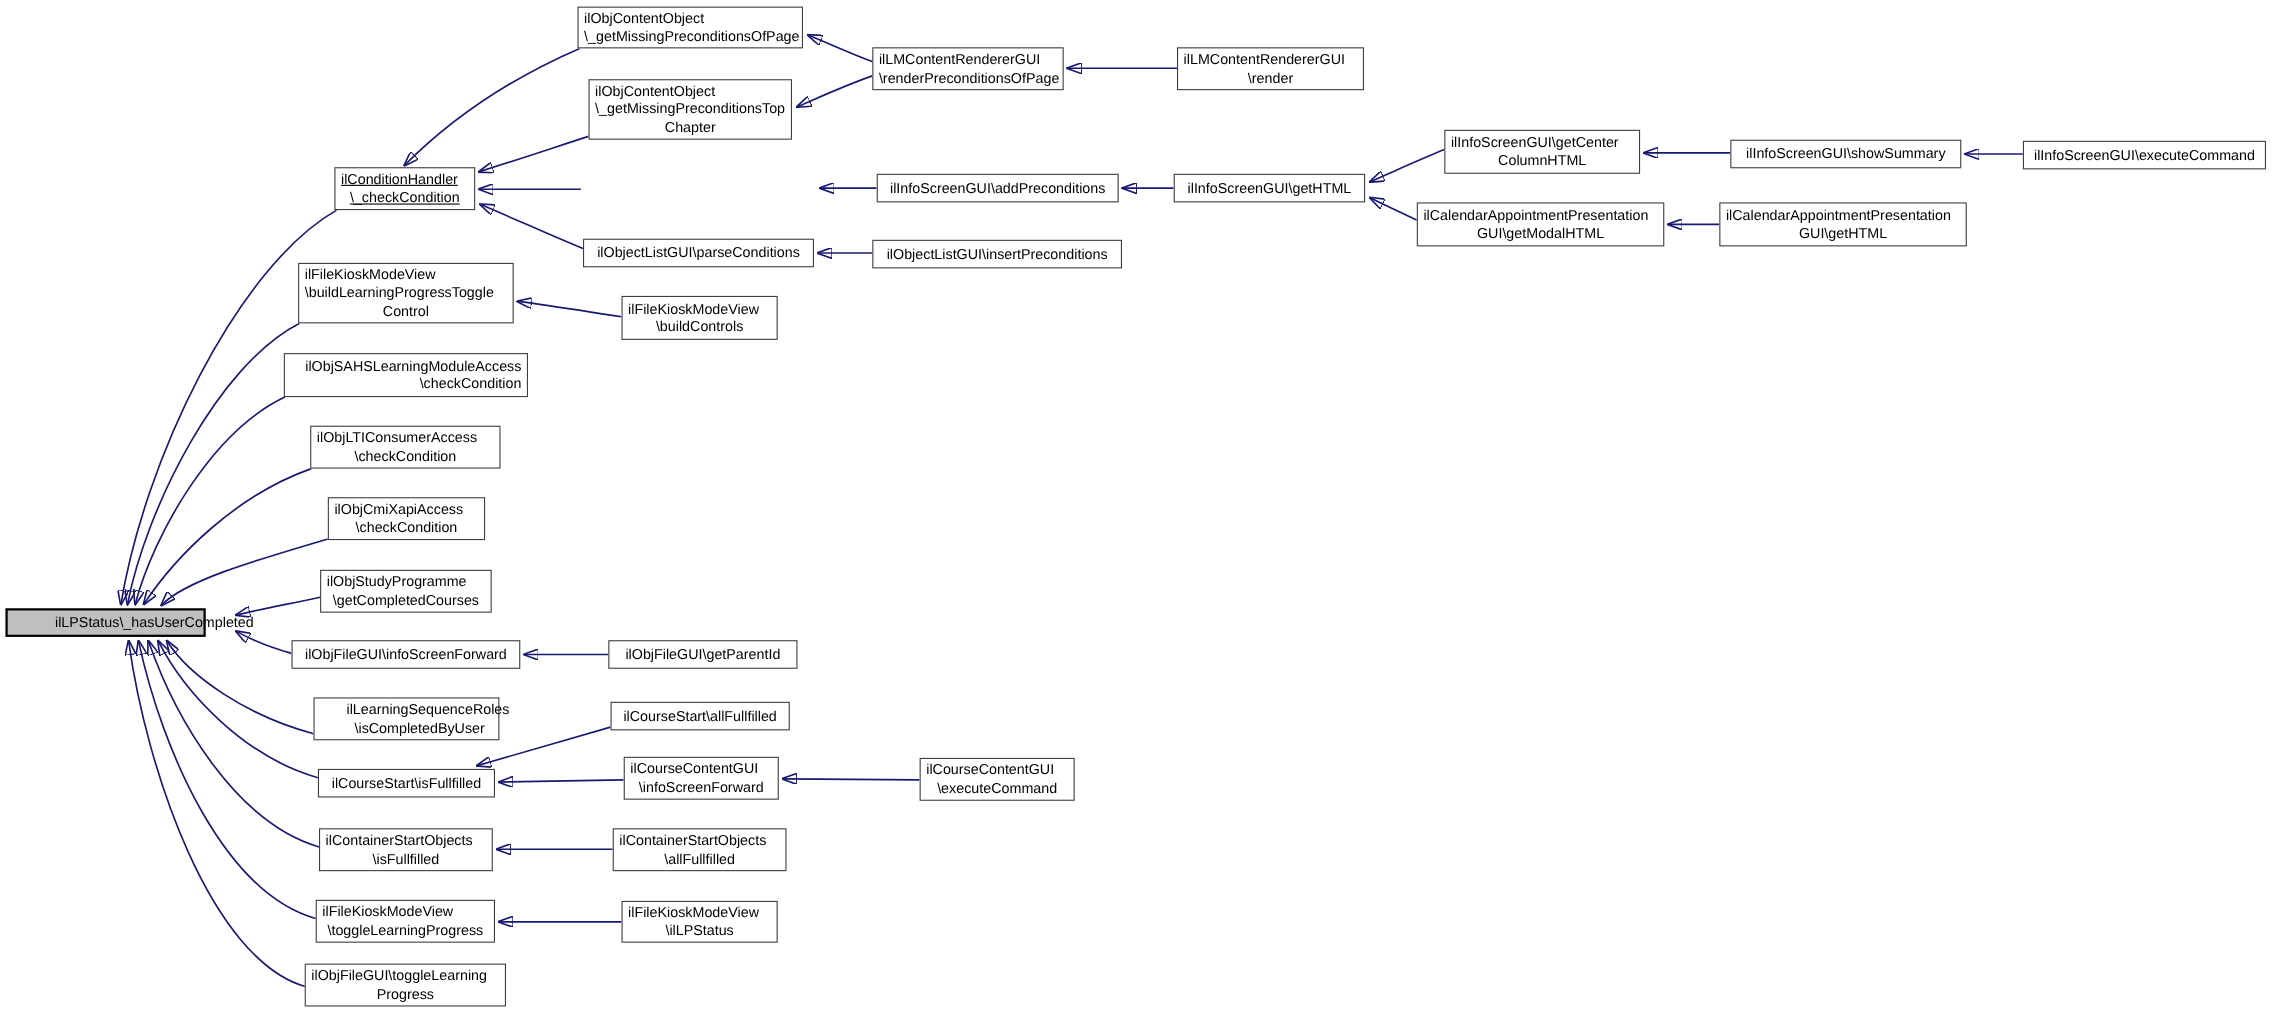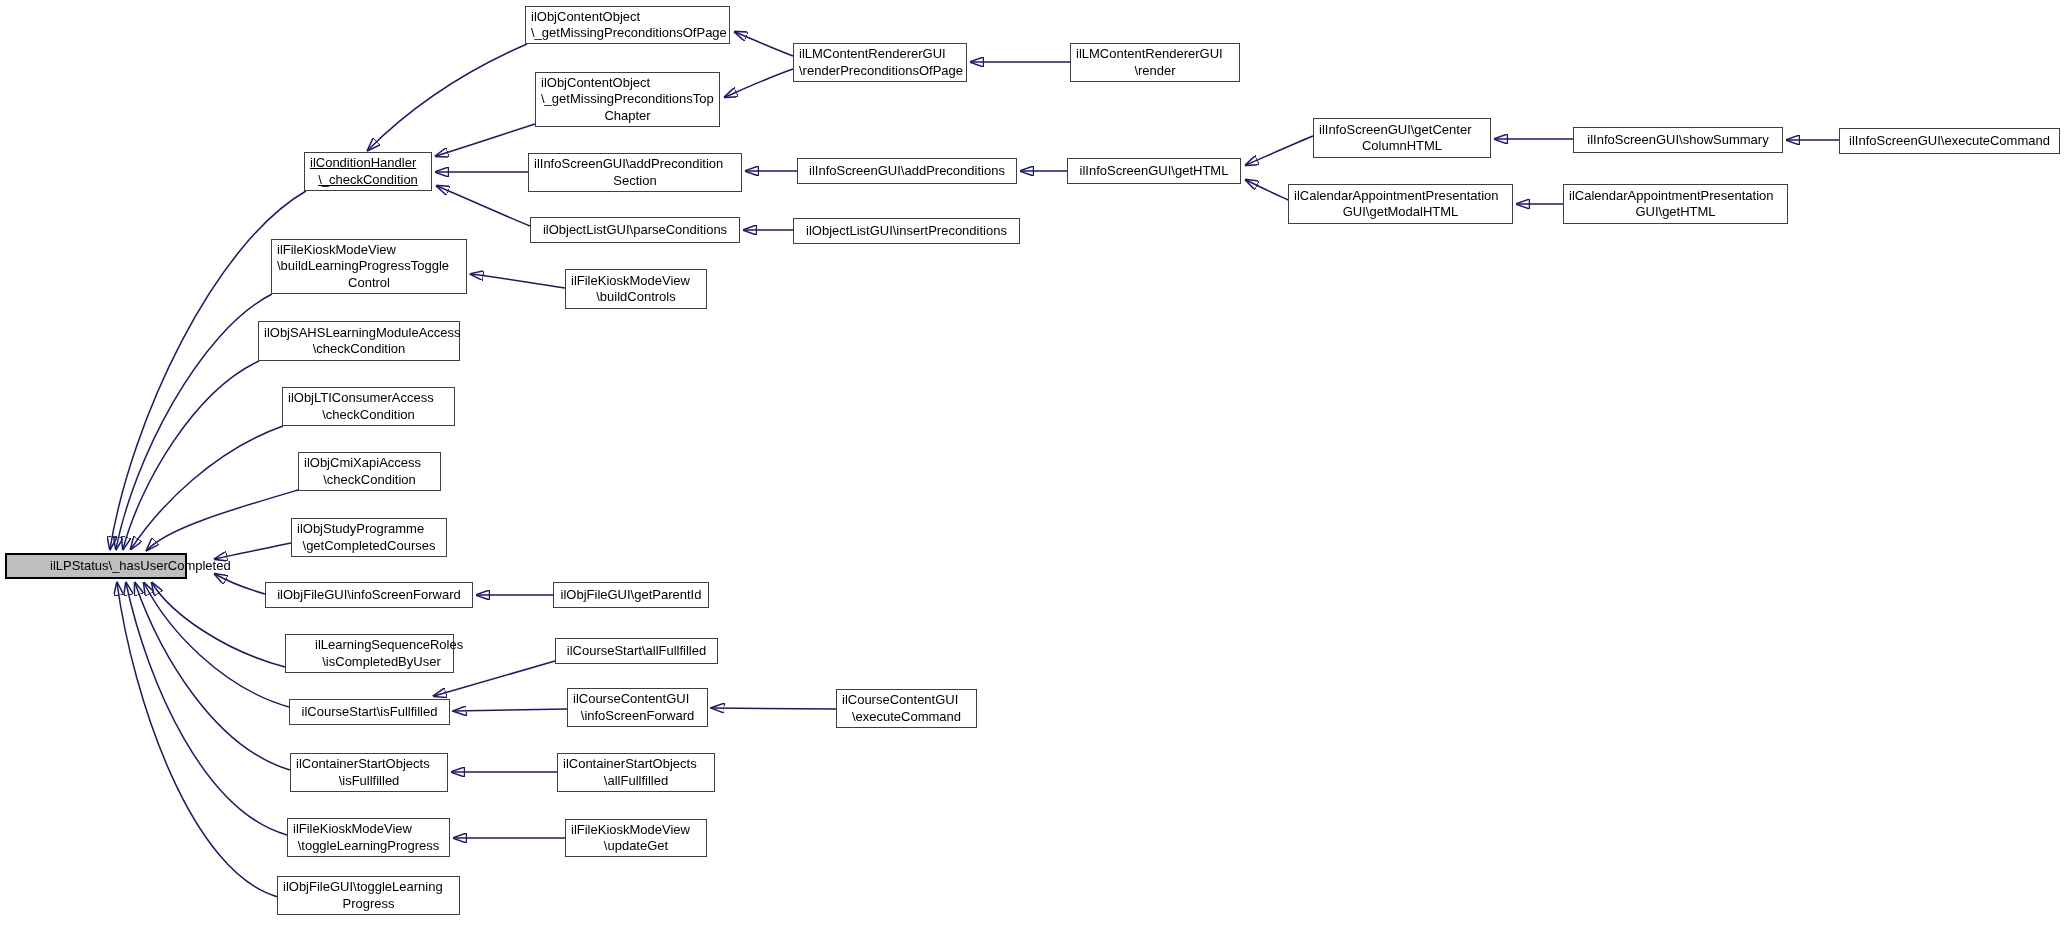--- a/index.html
+++ b/index.html
@@ -91,24 +91,20 @@
       <div>\renderPreconditionsOfPage</div>
     </div>
   <div class="node" style="left:1070px;top:43px;width:170px;height:39px;">
       <div>ilLMContentRendererGUI</div>
       <div>\render</div>
     </div>
   <div class="node" style="left:304px;top:152px;width:128px;height:39px;text-decoration:underline;">
       <div>ilConditionHandler</div>
       <div>\_checkCondition</div>
     </div>
-  <div class="node" style="left:528px;top:153px;width:214px;height:39px;">
-      <div>ilInfoScreenGUI\addPrecondition</div>
-      <div>Section</div>
-    </div>
   <div class="node" style="left:530px;top:217px;width:210px;height:26px;">
       <div>ilObjectListGUI\parseConditions</div>
     </div>
   <div class="node" style="left:797px;top:158px;width:220px;height:26px;">
       <div>ilInfoScreenGUI\addPreconditions</div>
     </div>
   <div class="node" style="left:1067px;top:158px;width:174px;height:26px;">
       <div>ilInfoScreenGUI\getHTML</div>
     </div>
   <div class="node" style="left:793px;top:218px;width:227px;height:26px;">
@@ -134,21 +130,21 @@
     </div>
   <div class="node" style="left:271px;top:239px;width:196px;height:55px;">
       <div>ilFileKioskModeView</div>
       <div>\buildLearningProgressToggle</div>
       <div>Control</div>
     </div>
   <div class="node" style="left:565px;top:269px;width:142px;height:40px;">
       <div>ilFileKioskModeView</div>
       <div>\buildControls</div>
     </div>
-  <div class="node" style="left:258px;top:321px;width:202px;height:40px;">
+  <div class="node" style="left:258px;top:321px;width:222px;height:40px;align-items:flex-end;">
       <div>ilObjSAHSLearningModuleAccess</div>
       <div>\checkCondition</div>
     </div>
   <div class="node" style="left:282px;top:387px;width:173px;height:39px;">
       <div>ilObjLTIConsumerAccess</div>
       <div>\checkCondition</div>
     </div>
   <div class="node" style="left:298px;top:452px;width:143px;height:39px;">
       <div>ilObjCmiXapiAccess</div>
       <div>\checkCondition</div>
@@ -156,21 +152,21 @@
   <div class="node" style="left:291px;top:518px;width:156px;height:39px;">
       <div>ilObjStudyProgramme</div>
       <div>\getCompletedCourses</div>
     </div>
   <div class="node focus" style="left:5px;top:553px;width:182px;height:26px;padding-left:43px;">
       <div>ilLPStatus\_hasUserCompleted</div>
     </div>
   <div class="node" style="left:265px;top:582px;width:208px;height:26px;">
       <div>ilObjFileGUI\infoScreenForward</div>
     </div>
-  <div class="node" style="left:553px;top:582px;width:156px;height:26px;">
+  <div class="node" style="left:553px;top:582px;width:172px;height:26px;">
       <div>ilObjFileGUI\getParentId</div>
     </div>
   <div class="node" style="left:285px;top:634px;width:169px;height:39px;padding-left:29px;">
       <div>ilLearningSequenceRoles</div>
       <div>\isCompletedByUser</div>
     </div>
   <div class="node" style="left:555px;top:638px;width:163px;height:26px;">
       <div>ilCourseStart\allFullfilled</div>
     </div>
   <div class="node" style="left:289px;top:699px;width:161px;height:26px;">
@@ -191,20 +187,20 @@
   <div class="node" style="left:557px;top:753px;width:158px;height:39px;">
       <div>ilContainerStartObjects</div>
       <div>\allFullfilled</div>
     </div>
   <div class="node" style="left:287px;top:818px;width:163px;height:39px;">
       <div>ilFileKioskModeView</div>
       <div>\toggleLearningProgress</div>
     </div>
   <div class="node" style="left:565px;top:819px;width:142px;height:38px;">
       <div>ilFileKioskModeView</div>
-      <div>\updateGet</div>
+      <div>\ilLPStatus</div>
     </div>
   <div class="node" style="left:277px;top:876px;width:183px;height:39px;">
       <div>ilObjFileGUI\toggleLearning</div>
       <div>Progress</div>
     </div>
 
 </div>
 
 </body></html>

